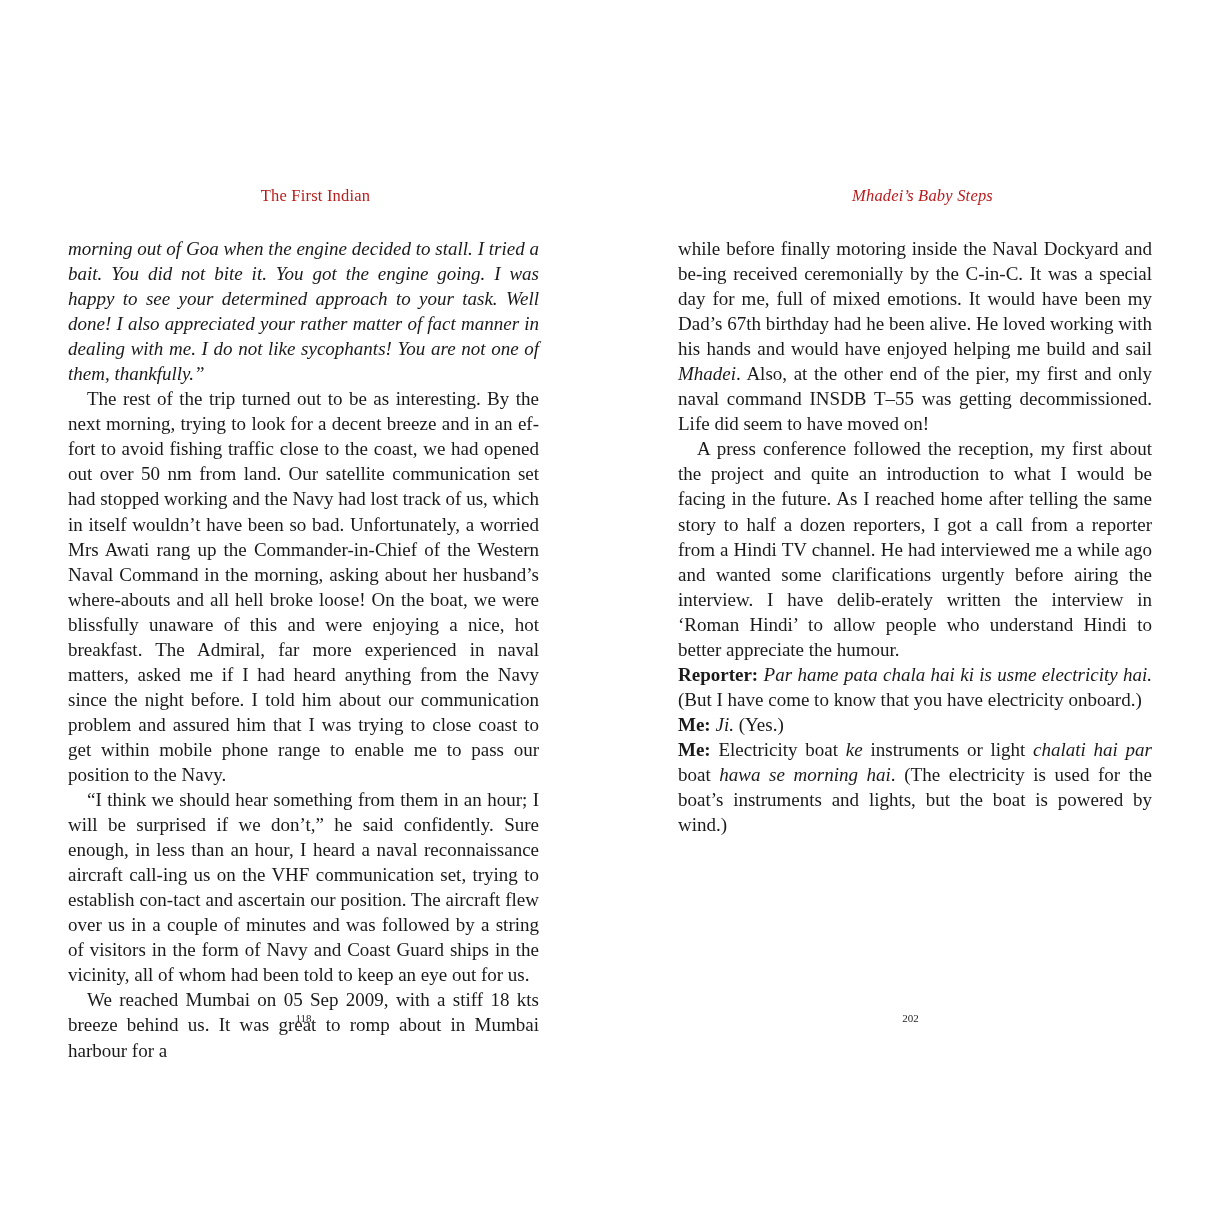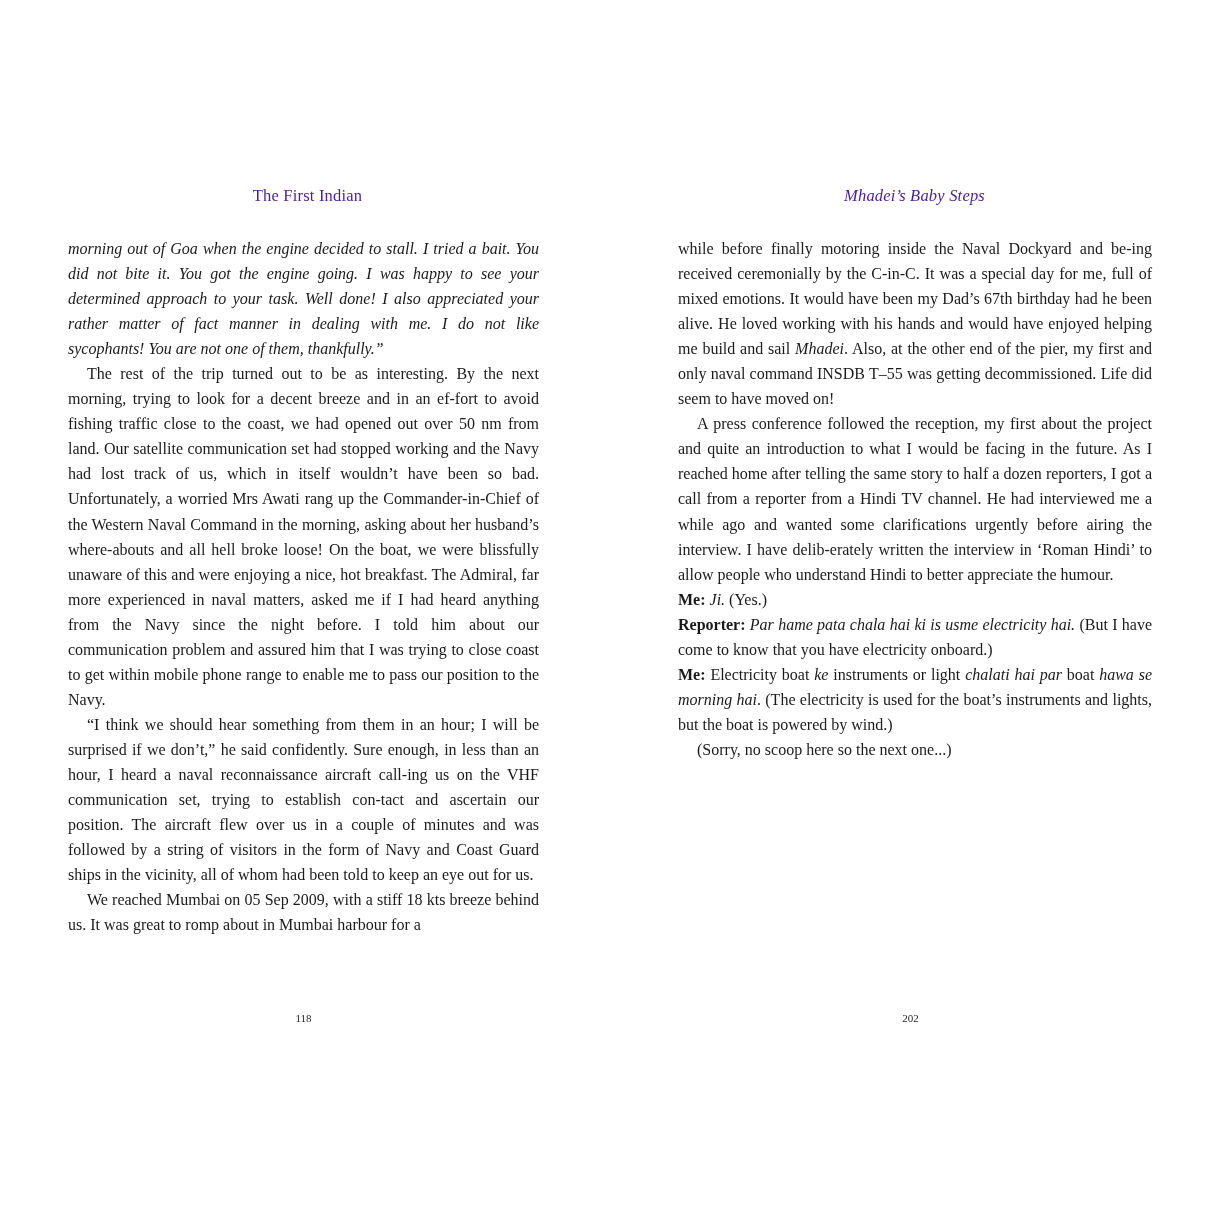--- a/index.html
+++ b/index.html
@@ -27,46 +27,46 @@
     top: 0;
     height: 1214px;
     width: 607px;
   }
   .page-left  { left: 0; }
   .page-right { left: 607px; font-family: Liberation Serif, serif; }
 
   .running-head {
     position: absolute;
     top: 186px;
-    left: 4px;
+    left: 12px;
     width: 607px;
     text-align: center;
     font-size: 16.5px;
     line-height: 20px;
     letter-spacing: 0.2px;
-    color: #4c1d95;
+    color: #b91c1c;
   }
   .running-head.italic { font-style: italic; }
 
   .textblock {
     position: absolute;
     top: 236px;
   }
   .page-left .textblock {
     left: 68px;
     width: 471px;
   }
   .page-right .textblock {
     left: 71px;
     width: 474px;
   }
 
   p {
     margin: 0;
-    font-size: 16px;
+    font-size: 19px;
     line-height: 25.05px;
     text-align: justify;
     text-justify: inter-word;
     hyphens: manual;
     color: #1a1a1a;
   }
   p.indent { text-indent: 19px; }
   p.italic { font-style: italic; }
   p.gap    { margin-top: 25px; }
 
@@ -112,27 +112,26 @@
 
     <div class="running-head italic">Mhadei’s Baby Steps</div>
 
     <div class="textblock">
 
       <p><span>while before finally motoring inside the Naval Dockyard and be-​ing received ceremonially by the C-in-C. It was a special day for me, full of mixed emotions. It would have been my Dad’s 67th birthday had he been alive. He loved working with his hands and would have enjoyed helping me build and sail </span><i>Mhadei</i><span>. Also, at the other end of the pier, my first and only naval command INSDB T–55 was getting decommissioned. Life did seem to have moved on!</span></p>
 
       <p class="indent">A press conference followed the reception, my first about the project and quite an introduction to what I would be facing in the future. As I reached home after telling the same story to half a dozen reporters, I got a call from a reporter from a Hindi TV channel. He had interviewed me a while ago and wanted some clarifications urgently before airing the interview. I have delib-​erately written the interview in ‘Roman Hindi’ to allow people who understand Hindi to better appreciate the humour.</p>
 
 
+      <p><b>Reporter:</b> <i>Par hame pata chala hai ki is usme electricity hai.</i> <span>(But I have come to know that you have electricity onboard.)</span></p>
+
       <p><b>Me:</b> <i>Ji.</i> <span>(Yes.)</span></p>
-
-      <p><b>Reporter:</b> <i>Par hame pata chala hai ki is usme electricity hai.</i> <span>(But I have come to know that you have electricity onboard.)</span></p>
 
 
       <p><b>Me:</b> <span>Electricity boat </span><i>ke</i><span> instruments or light </span><i>chalati hai par</i><span> boat </span><i>hawa se morning hai</i><span>. (The electricity is used for the boat’s instruments and lights, but the boat is powered by wind.)</span></p>
 
-      <p class="indent">(Sorry, no scoop here so the next one...)</p>
 
     </div>
 
     <div class="folio">202</div>
   </div>
 
 </div>
 
 </body></html>

